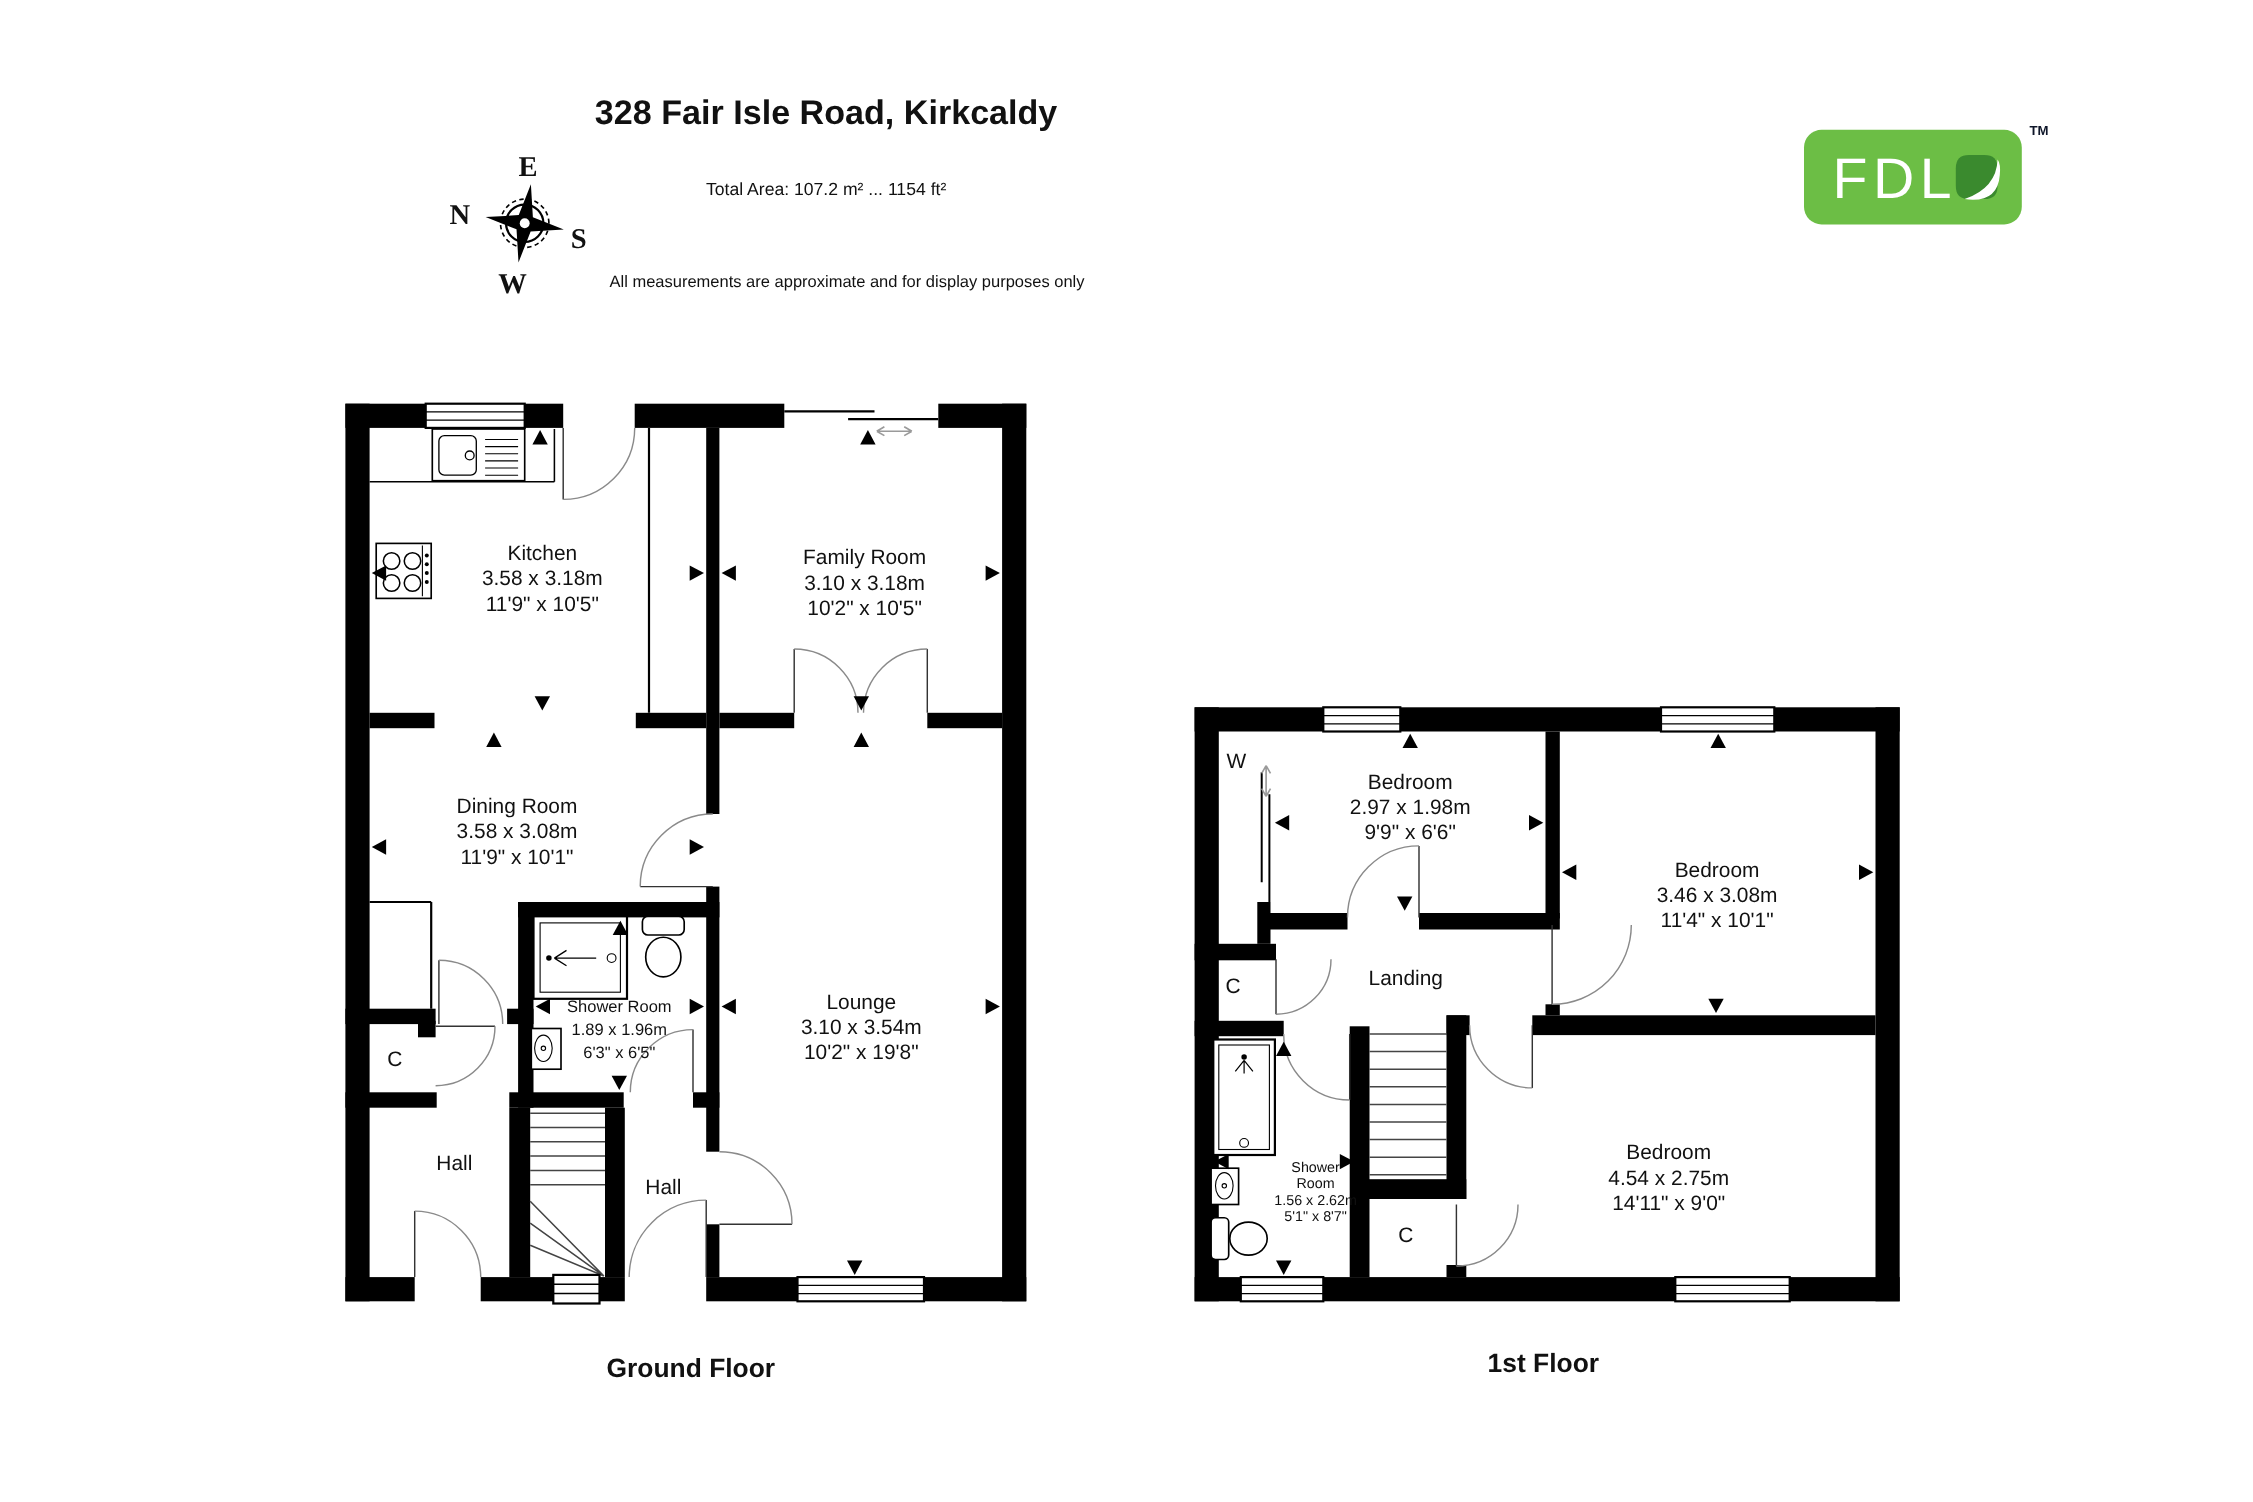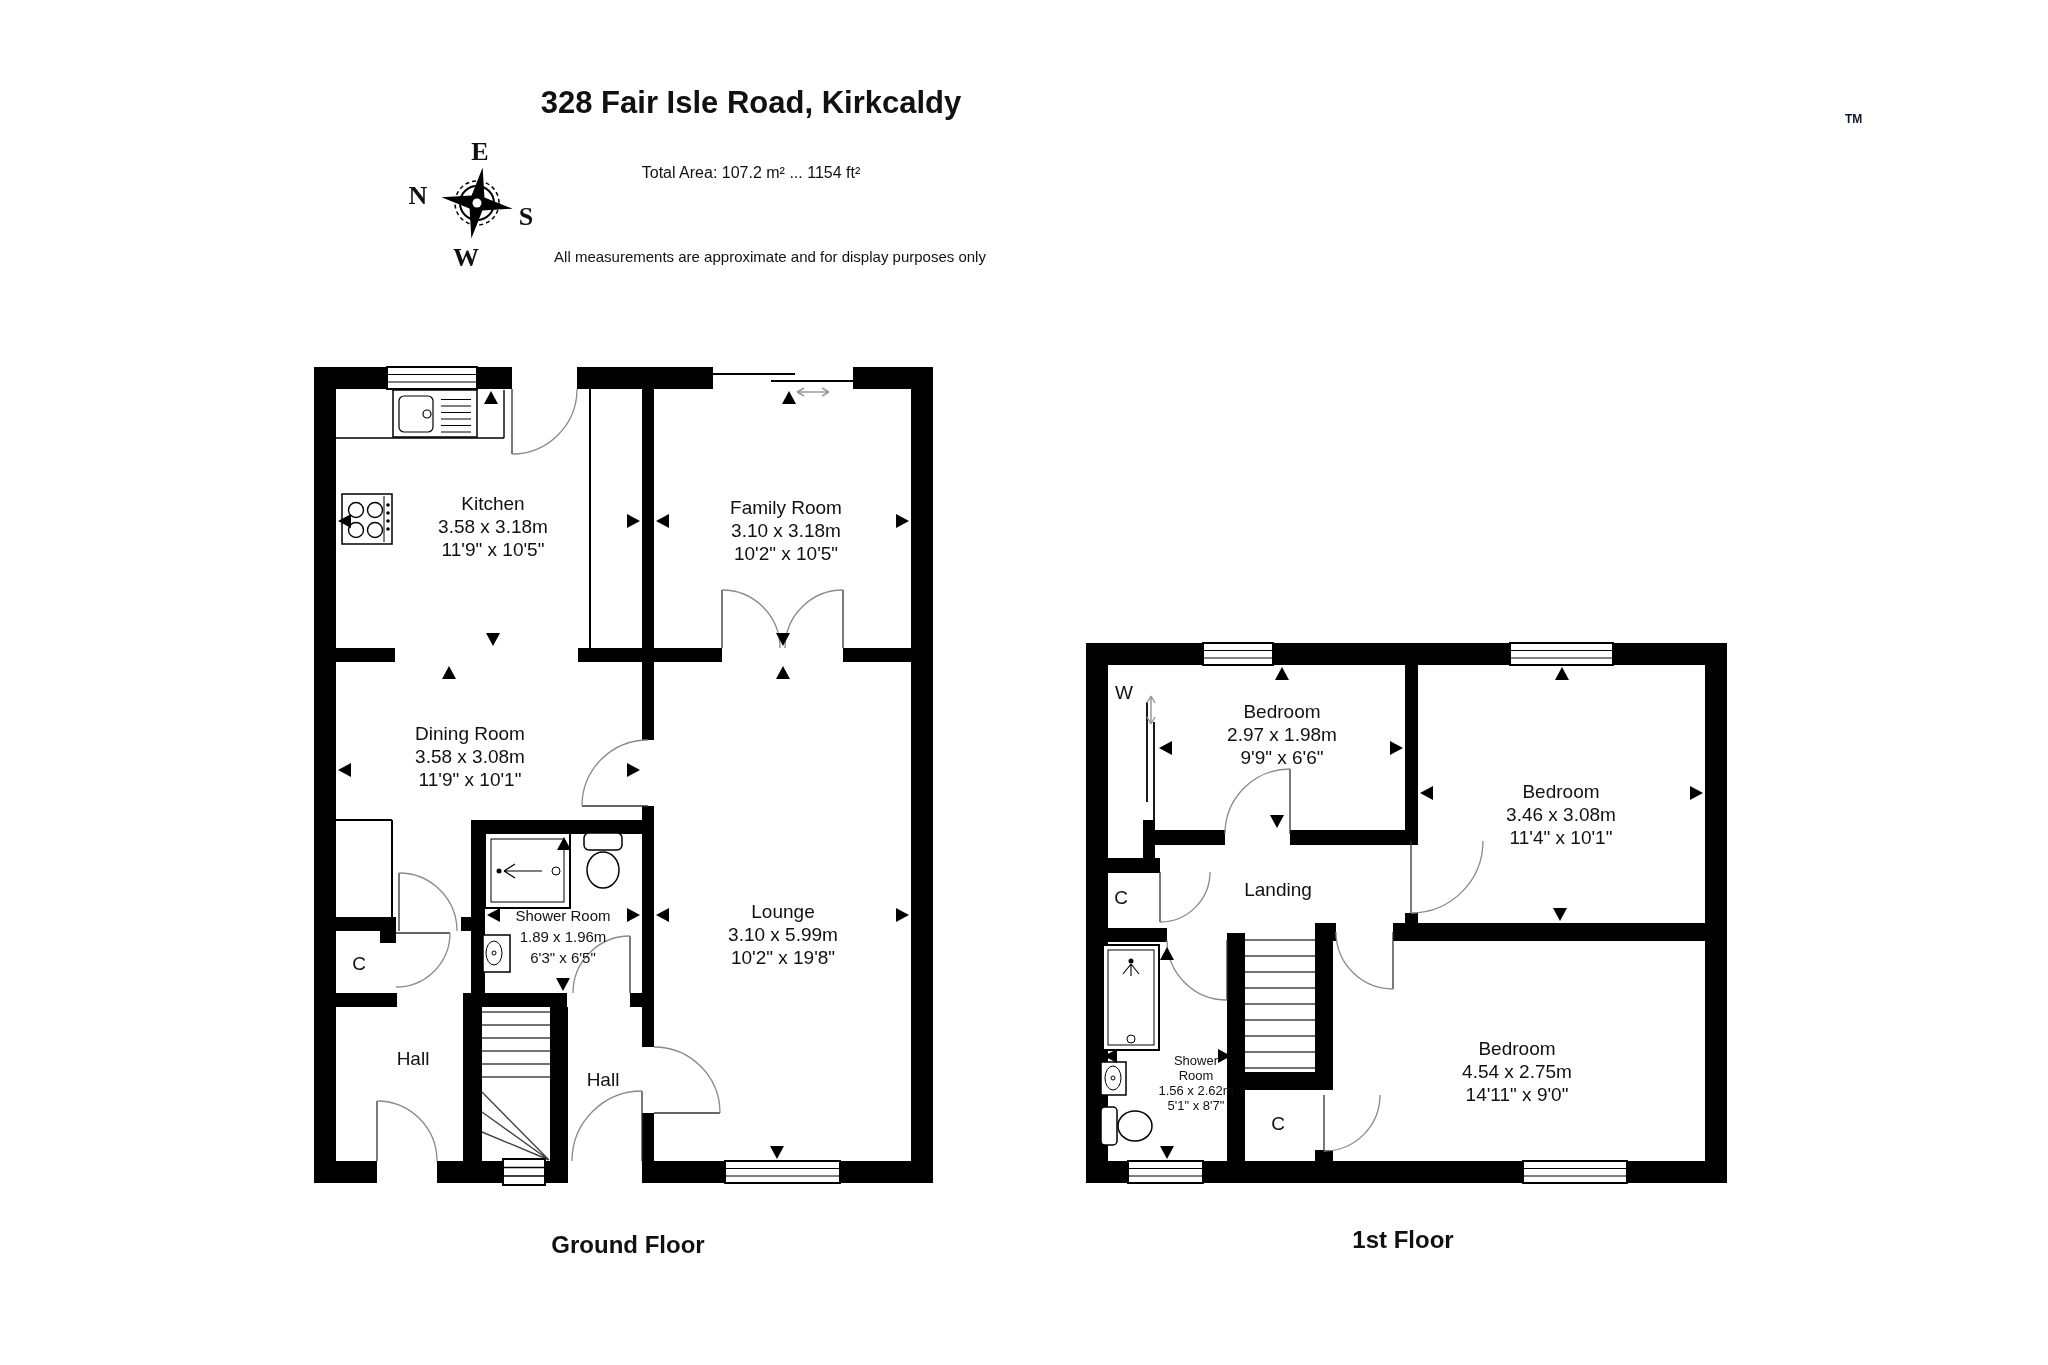--- a/index.html
+++ b/index.html
@@ -250,20 +250,27 @@
 
   <div class="hdr" id="title" style="left:751px;top:85px">328 Fair Isle Road, Kirkcaldy</div>
   <div class="hdr" id="subtitle" style="left:751px;top:164px">Total Area: 107.2 m² ... 1154 ft²</div>
   <div class="hdr" id="disclaimer" style="left:770px;top:248px">All measurements are approximate and for display purposes only</div>
 
   <div class="cdir" style="left:480px;top:152px">E</div>
   <div class="cdir" style="left:418px;top:196px">N</div>
   <div class="cdir" style="left:526px;top:217px">S</div>
   <div class="cdir" style="left:466px;top:258px">W</div>
 
+  <div id="logo">
+    <span class="fdl">FDL</span>
+    <svg width="48" height="48" viewBox="0 0 48 48">
+      <path d="M6 16 q0 -12 12 -12 h14 q12 0 12 12 v16 q0 12 -12 12 h-14 q-12 0 -12 -12 z" fill="#3a8a2e"></path>
+      <path d="M44 8 q-1 26 -30 36 q30 4 32 -22 q1 -10 -2 -14 z" fill="#fff"></path>
+    </svg>
+  </div>
   <div id="tm">TM</div>
 
   <div class="lbl" style="left:493px;top:492px">
     <span>Kitchen</span>
     <span>3.58 x 3.18m</span>
     <span>11'9" x 10'5"</span>
   </div>
   <div class="lbl" style="left:786px;top:496px">
     <span>Family Room</span>
     <span>3.10 x 3.18m</span>
@@ -274,21 +281,21 @@
     <span>3.58 x 3.08m</span>
     <span>11'9" x 10'1"</span>
   </div>
   <div class="lbl gsm" style="left:563px;top:905px">
     <span>Shower Room</span>
     <span>1.89 x 1.96m</span>
     <span>6'3" x 6'5"</span>
   </div>
   <div class="lbl" style="left:783px;top:900px">
     <span>Lounge</span>
-    <span>3.10 x 5.99m</span>
+    <span>3.10 x 3.54m</span>
     <span>10'2" x 19'8"</span>
   </div>
   <div class="lbl" style="left:413px;top:1047px">
     <span>Hall</span>
   </div>
   <div class="lbl" style="left:603px;top:1068px">
     <span>Hall</span>
   </div>
   <div class="lbl" style="left:359px;top:952px">
     <span>C</span>

